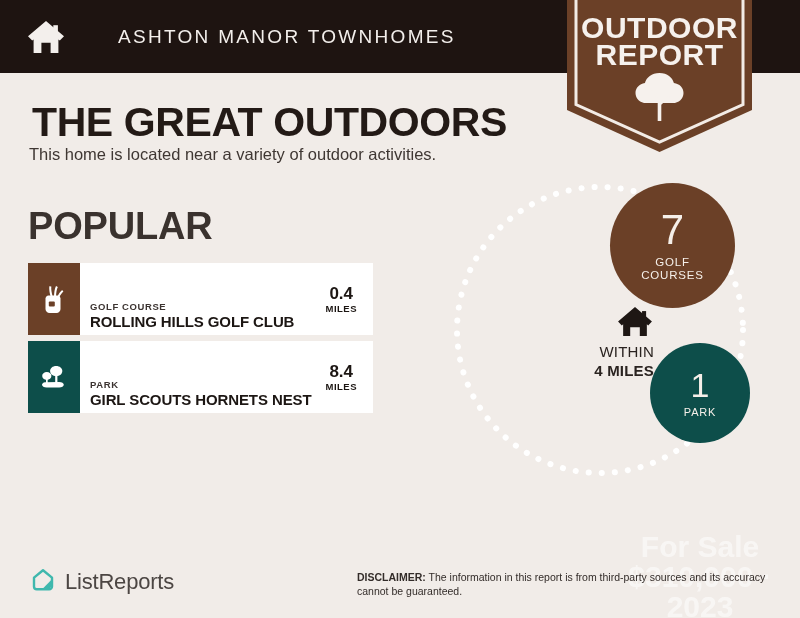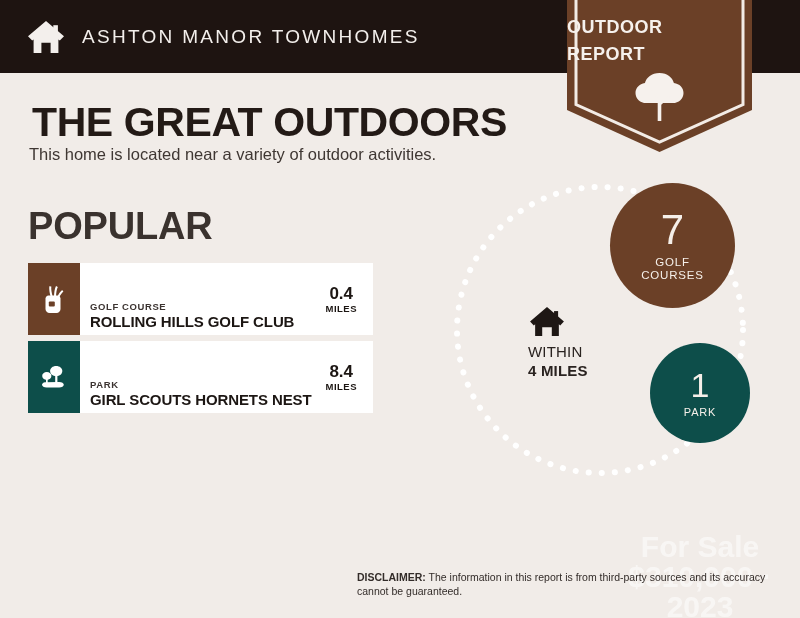--- a/index.html
+++ b/index.html
@@ -10,41 +10,41 @@
     overflow:hidden;
     position:relative;
     color:#231a16;
   }
   #page{position:relative;width:800px;height:618px;background:#f1ece8;overflow:hidden;}
 
   
   .header-bar{
     position:absolute;left:0;top:0;width:800px;height:73px;
     background:#1e1411;
-    display:flex;align-items:center;
+    display:flex;align-items:center;gap:36px;
   }
   .header-home{
     margin-left:24px;width:44px;height:44px;display:flex;align-items:center;justify-content:center;
   }
   .header-title{
     margin-left:14px;
     color:#f3efec;
     font-size:19px;
     letter-spacing:2.3px;
     font-weight:400;
   }
 
   
   .badge{
     position:absolute;left:567px;top:0;width:185px;height:152px;
   }
   .badge svg{display:block;}
   .badge-text{
-    position:absolute;left:0;top:14px;width:185px;text-align:left;
-    color:#f6f1ed;font-weight:bold;font-size:18px;line-height:27px;
+    position:absolute;left:0;top:14px;width:185px;text-align:center;
+    color:#f6f1ed;font-weight:bold;font-size:30px;line-height:27px;
     letter-spacing:0.5px;
     pointer-events:none;
   }
 
   
   .h1{
     position:absolute;left:28px;top:95px;
     font-size:41px;font-weight:bold;letter-spacing:-0.4px;color:#231a16;
     margin:4px;
   }
@@ -95,21 +95,21 @@
   }
   .circle.golf{left:170px;top:5px;width:125px;height:125px;background:#6b4027;}
   .circle.park{left:210px;top:165px;width:100px;height:100px;background:#0d4e4a;}
   .circle .cnum{font-weight:400;line-height:1;}
   .circle.golf .cnum{font-size:42px;margin-bottom:5px;}
   .circle.park .cnum{font-size:34px;margin-bottom:4px;}
   .circle .clabel{font-size:11.5px;letter-spacing:0.8px;line-height:13px;}
   .circle.park .clabel{font-size:11px;}
 
   .within{
-    position:absolute;left:88px;top:128px;width:120px;text-align:left;
+    position:absolute;left:94px;top:128px;width:120px;text-align:right;
   }
   .within .wlabel{
     font-size:15px;color:#2a2320;line-height:19px;letter-spacing:0.2px;
   }
   .within .wlabel.b{font-weight:bold;}
 
   
   .watermark{
     position:absolute;left:600px;top:532px;width:200px;
     text-align:center;color:#ffffff;opacity:.55;
@@ -245,18 +245,27 @@
     </div>
 
   </div>
 
   <div class="watermark">
     <div>For Sale</div>
     <div>$310,000 · 2023</div>
 
   </div>
 
+  <div class="footer-logo">
+    <span>
+      <svg width="26" height="26" viewBox="0 0 26 26" aria-hidden="true">
+        <path fill="none" stroke="#3fb8ad" stroke-width="2.4" stroke-linejoin="round" d="M4 10.6 L13 3.2 L22 10.6 V19.5 a2.8 2.8 0 0 1 -2.8 2.8 H6.8 A2.8 2.8 0 0 1 4 19.5 Z"></path>
+        <path fill="#3fb8ad" d="M21 13.2 v6.4 a2.4 2.4 0 0 1 -2.4 2.4 H12.4 z"></path>
+      </svg>
+    </span>
+    <span class="lr-text">ListReports</span>
+  </div>
 
   <div class="disclaimer">
     <b>DISCLAIMER:</b><span> The information in this report is from third-party sources and its accuracy cannot be guaranteed.</span>
   </div>
 
 </div>
 
 </body></html>

